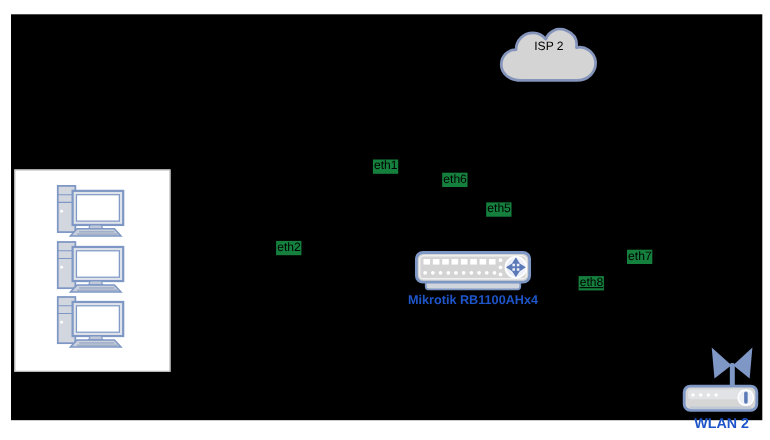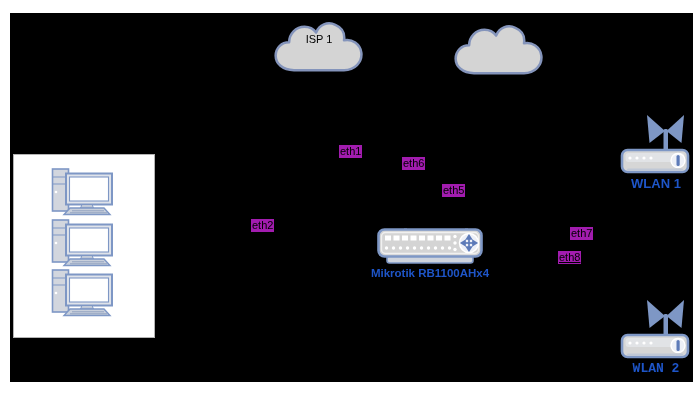--- a/index.html
+++ b/index.html
@@ -27,43 +27,43 @@
   .lan-box{
     position:absolute; left:3px; top:141px; width:142px; height:184px;
     background:#ffffff; border:1px solid #b4b4b4; box-sizing:border-box;
   }
   .pc{position:absolute; left:37px; width:64px; height:50px;}
   .pc1{top:12px;} .pc2{top:63px;} .pc3{top:113px;}
   .pc svg{display:block; width:64px; height:50px;}
 
   
   .eth{
-    position:absolute; background:#a21caf; color:#000;
+    position:absolute; background:#15803d; color:#000;
     font-size:11px; line-height:13px; padding:0 1px; white-space:nowrap;
   }
   .e-eth1{left:329px; top:132px;}
   .e-eth6{left:392px; top:144px;}
   .e-eth5{left:432px; top:132px;margin-top:39px;}
   .e-eth2{left:241px; top:206px;}
   .e-eth7{left:520px; top:214px;margin-left:40px;}
-  .e-eth8{left:548px; top:238px;text-decoration:underline;}
+  .e-eth8{left:516px; top:238px;text-decoration:underline;}
 
   
   .router{position:absolute; left:340px; top:215px; width:128px; text-align:center;margin-left:16px;}
   .router svg{display:block; width:106px; height:37px; margin:0 auto;}
   .blue-label{
     display:block; margin-top:2px; font-weight:bold; font-size:11.5px;
     color:#1e55c8; letter-spacing:0px; white-space:nowrap;
   }
 
   
   .wlan{position:absolute; left:610px; width:72px; text-align:center;}
   .wlan svg{display:block; width:72px; height:64px; margin:0 auto;}
   .wlan1{top:99px;}
-  .wlan2{top:284px;font-family:Liberation Mono, monospace;}
+  .wlan2{top:300px;}
   .wlan .blue-label{font-size:13px; margin-top:0px;}
 </style>
 </head>
 <body>
 
 <svg width="0" height="0" style="position:absolute">
   <defs>
     <symbol id="sym-cloud" viewBox="0 0 96 54">
       <path d="M 22,50 C 10,50 3,43 3,35 C 3,27 9,21 17,21 C 17,12 24,5 33,5
                C 38,5 42,7 45,11 C 48,3 57,-1 65,3 C 72,6 75,12 74,19
@@ -94,30 +94,25 @@
       <circle cx="58" cy="48.5" r="7" fill="#edf0f7" stroke="#ffffff" stroke-width="1.4"></circle>
       <rect x="56.5" y="43" width="3.2" height="11" rx="1.6" fill="#5c7ab8"></rect>
       <rect x="7" y="56.5" width="56" height="2.6" rx="1.3" fill="#c0c8d6"></rect>
     </symbol>
   </defs>
 </svg>
 
 <div class="page">
   <div class="canvas">
 
-    <div class="cloud cloud1">
-      <svg viewBox="0 0 96 54">
-          <use href="#sym-cloud"></use>
-        </svg>
-      <span class="cloud-label">ISP 1</span>
-    </div>
     <div class="cloud cloud2">
       <svg viewBox="0 0 96 54">
           <use href="#sym-cloud"></use>
         </svg>
+      <span class="cloud-label">ISP 2</span>
     </div>
 
     <div class="lan-box">
       <div class="pc pc1">
         <svg viewBox="0 0 64 50">
             <use href="#sym-pc"></use>
           </svg>
       </div>
       <div class="pc pc2">
         <svg viewBox="0 0 64 50">
@@ -174,26 +169,20 @@
           <line x1="87.5" y1="15" x2="96.5" y2="15"></line>
           <polygon points="92,7.5 89.8,11 94.2,11"></polygon>
           <polygon points="92,22.5 89.8,19 94.2,19"></polygon>
           <polygon points="84.5,15 88,12.8 88,17.2"></polygon>
           <polygon points="99.5,15 96,12.8 96,17.2"></polygon>
         </g>
       </svg>
       <span class="blue-label">Mikrotik RB1100AHx4</span>
     </div>
 
-    <div class="wlan wlan1">
-      <svg viewBox="0 0 72 64">
-          <use href="#sym-wlan"></use>
-        </svg>
-      <span class="blue-label">WLAN 1</span>
-    </div>
     <div class="wlan wlan2">
       <svg viewBox="0 0 72 64">
           <use href="#sym-wlan"></use>
         </svg>
       <span class="blue-label">WLAN 2</span>
     </div>
 
   </div>
 </div>
 

